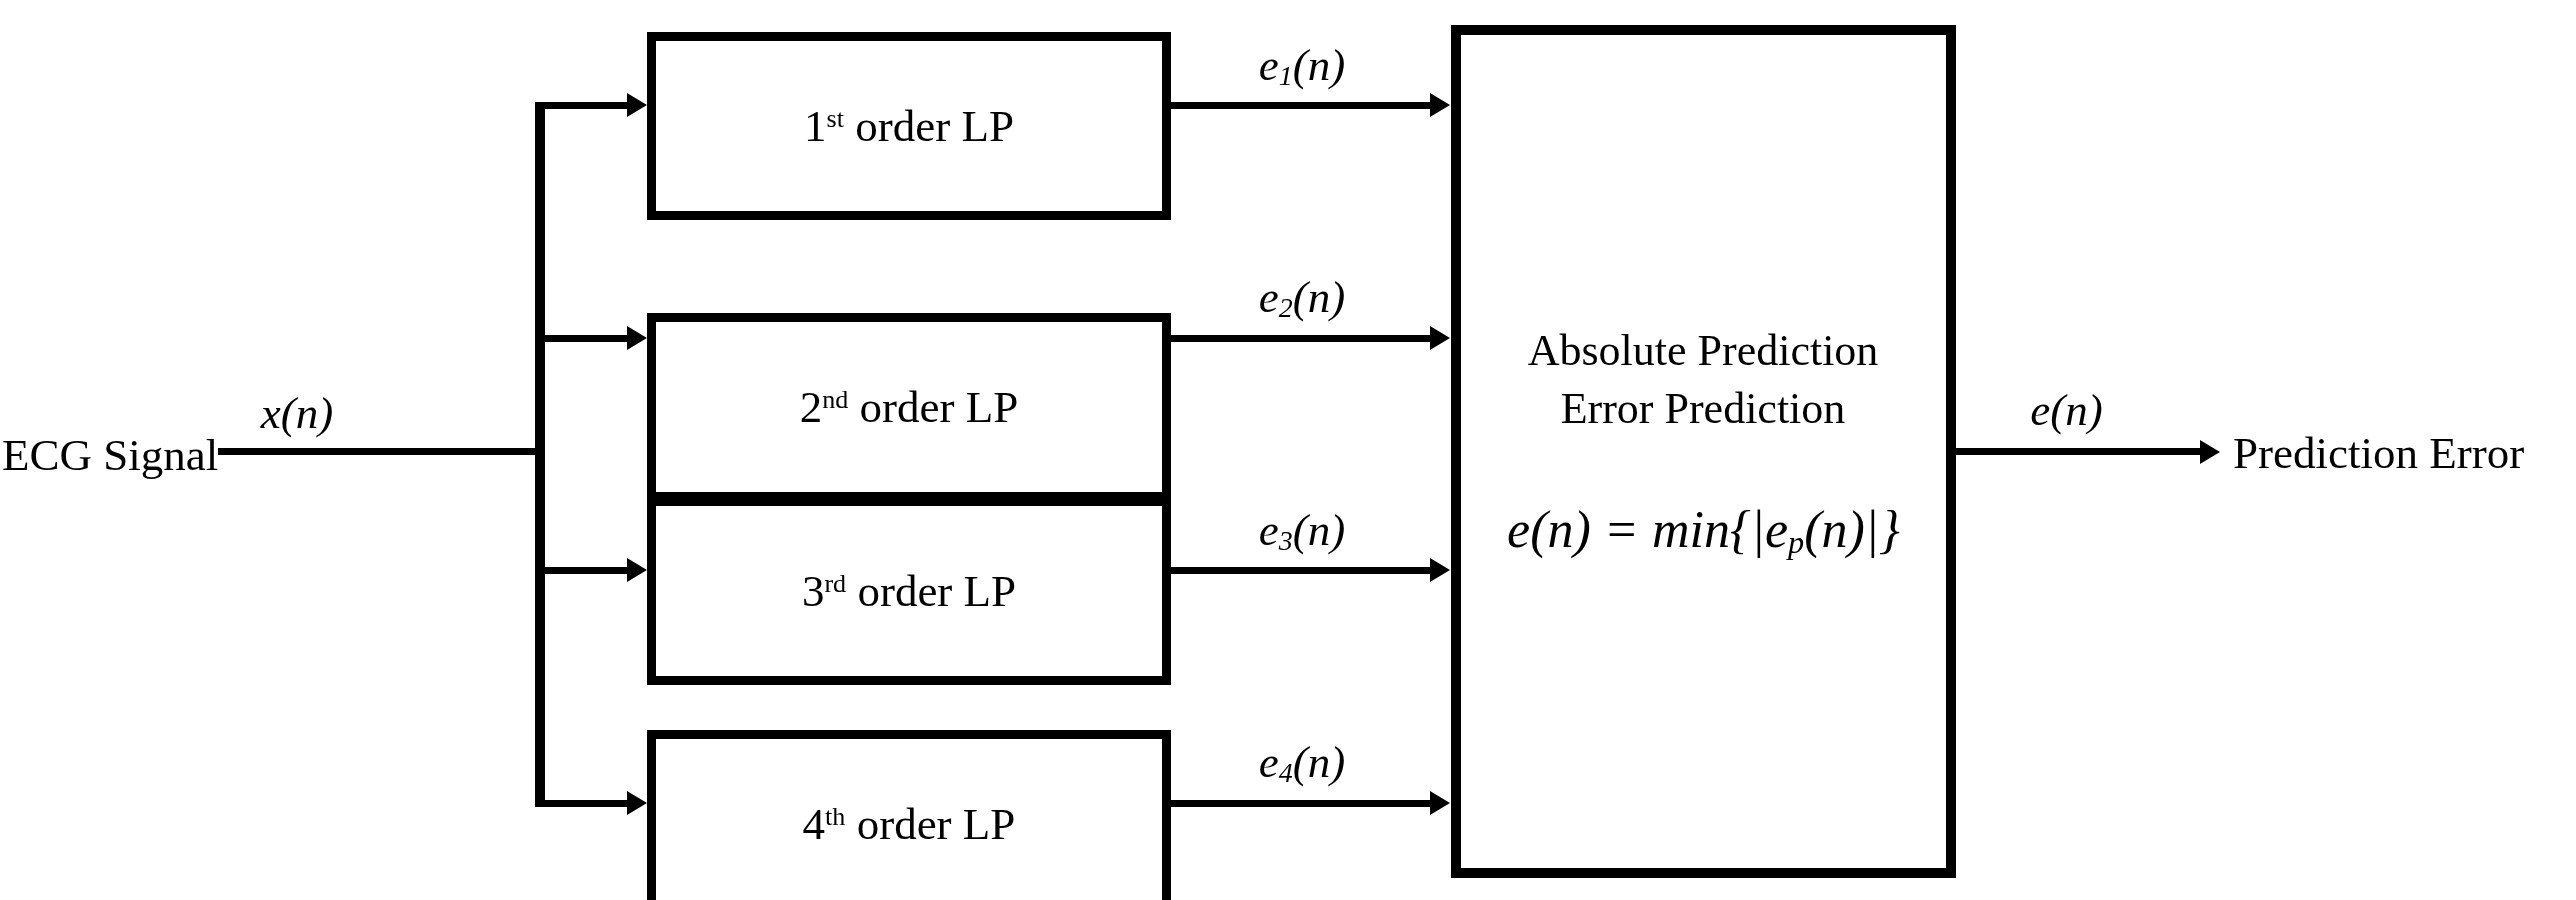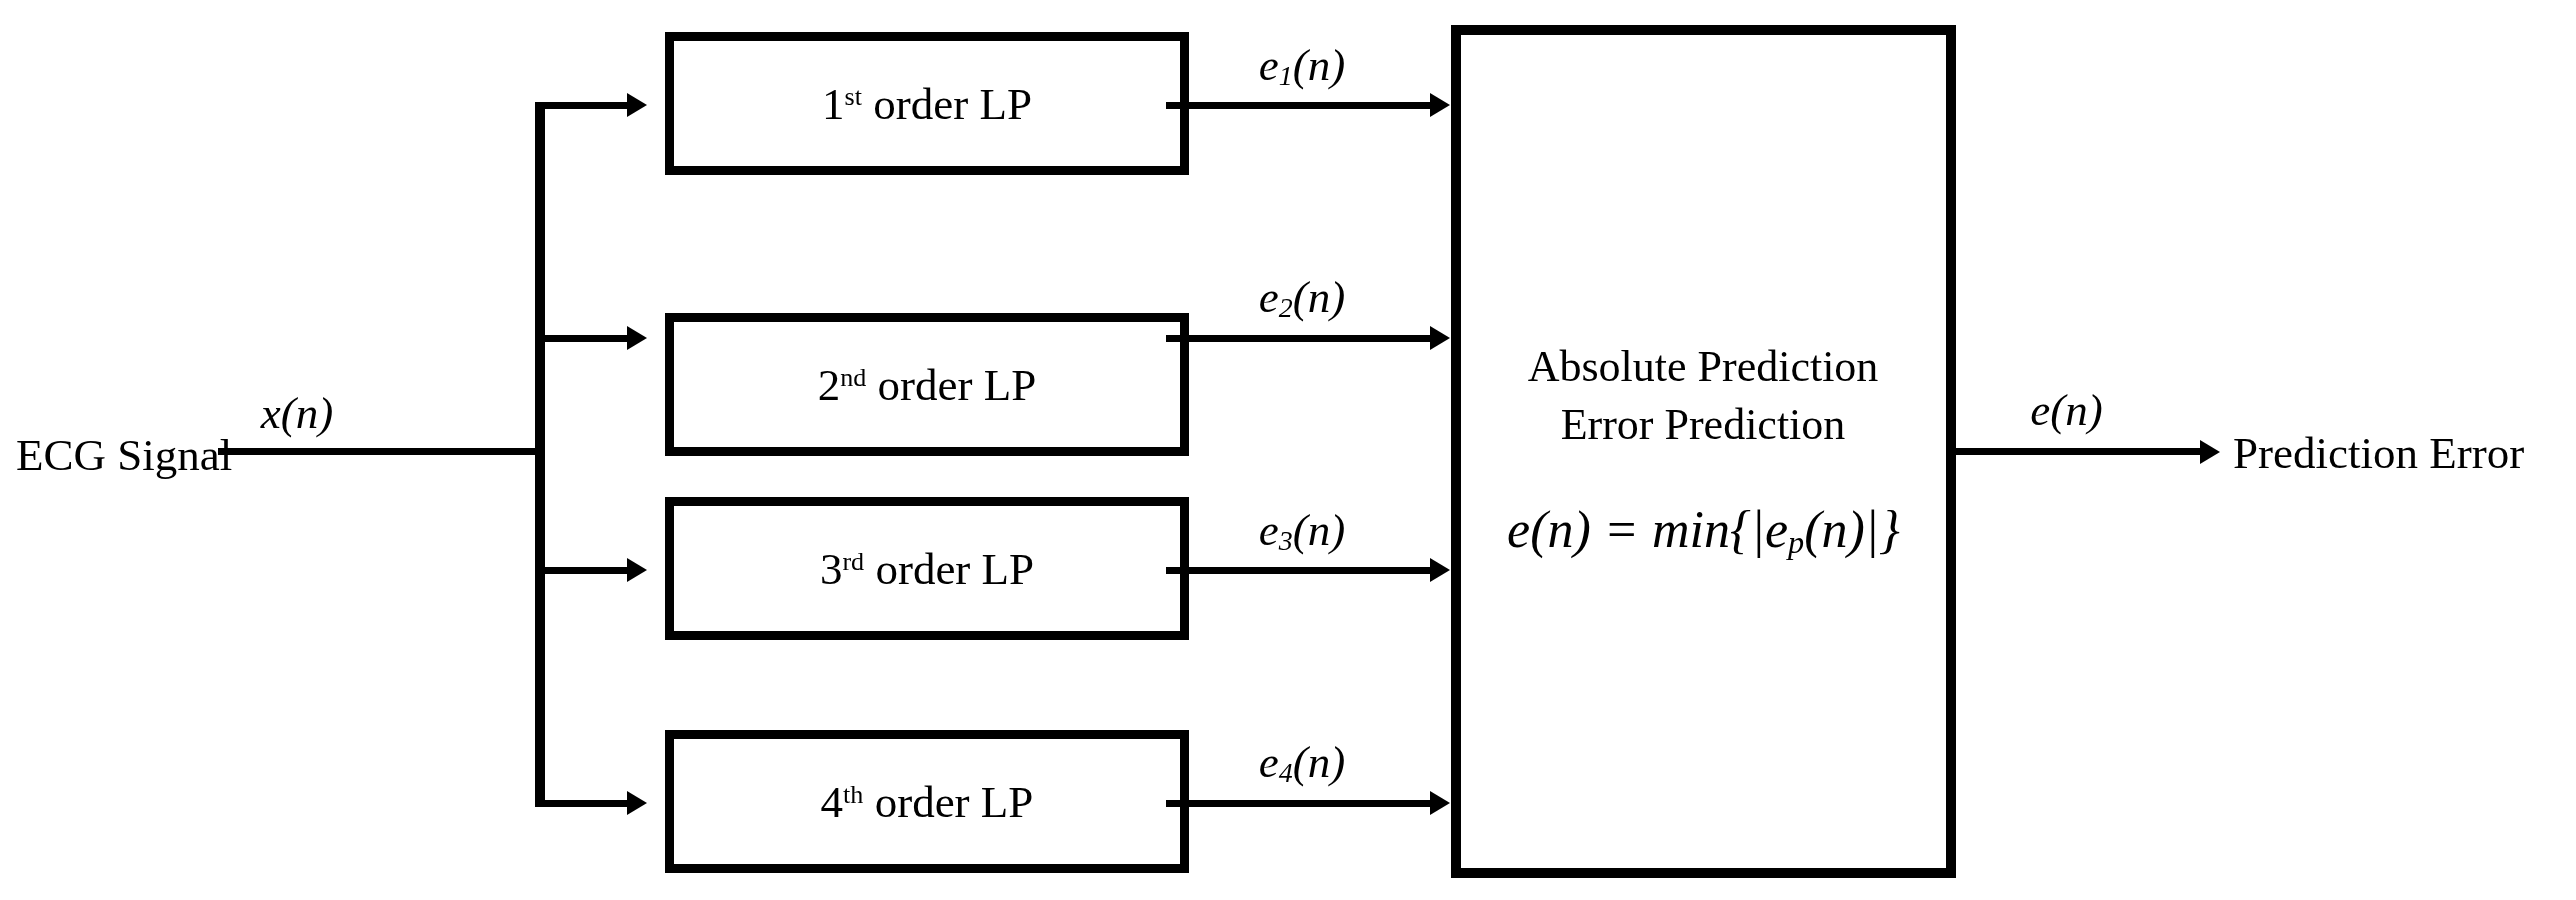--- a/index.html
+++ b/index.html
@@ -14,40 +14,40 @@
   .txt { position:absolute; white-space:nowrap; }
   .serif-lbl { font-size:45px; line-height:56px; }
   .math { font-style:italic; font-size:45px; line-height:61px; }
   .ctr { text-align:center; }
   .hline { position:absolute; height:7px; background:var(--ink); }
   .vline { position:absolute; width:9.6px; background:var(--ink); }
   .ah { position:absolute; width:0; height:0;
         border-top:12.2px solid transparent;
         border-bottom:12.2px solid transparent;
         border-left:20px solid var(--ink); }
-  .lp-box { position:absolute; left:665px; width:524px; height:143px;
+  .lp-box { position:absolute; left:647px; width:524px; height:188px;
             border:9.6px solid var(--ink); background:var(--bg);
             display:flex; align-items:center; justify-content:center;
             font-size:45px; }
   .big-box { position:absolute; left:1451px; top:24.5px; width:505px; height:853px;
              border:10.5px solid var(--ink); background:var(--bg); }
   .ord { font-size:0.58em; vertical-align:0.55em; letter-spacing:0; }
   .msub { font-size:0.62em; vertical-align:-0.18em; }
-  .cmp-title { position:absolute; left:1461px; width:484px; top:338px;
+  .cmp-title { position:absolute; left:1461px; width:484px; top:322px;
                font-size:44px; line-height:58px; text-align:center; }
   .cmp-eq { position:absolute; left:1461px; width:485px; top:495px; height:70px;
             line-height:70px; text-align:center; font-size:52px; font-style:italic; }
   .elabel { position:absolute; left:1171px; width:262px; height:61px; }
 </style>
 </head>
 <body>
 
 <div class="canvas">
 
-  <div class="txt serif-lbl" style="left:16px; top:427px;">ECG Signal</div>
+  <div class="txt serif-lbl" style="left:2px; top:427px;">ECG Signal</div>
   <div class="txt math ctr" style="left:214px; top:383px; width:166px;">x(n)</div>
 
   <div class="hline" style="left:218px; top:448px; width:326px;"></div>
   <div class="vline" style="left:535px; top:102px; height:705px;"></div>
 
   <div class="hline" style="left:535px; top:102px; width:93px;"></div>
   <div class="ah" style="left:627px; top:93px;"></div>
   <div class="hline" style="left:535px; top:335px; width:93px;"></div>
   <div class="ah" style="left:627px; top:326px;"></div>
   <div class="hline" style="left:535px; top:567px; width:93px;"></div>

